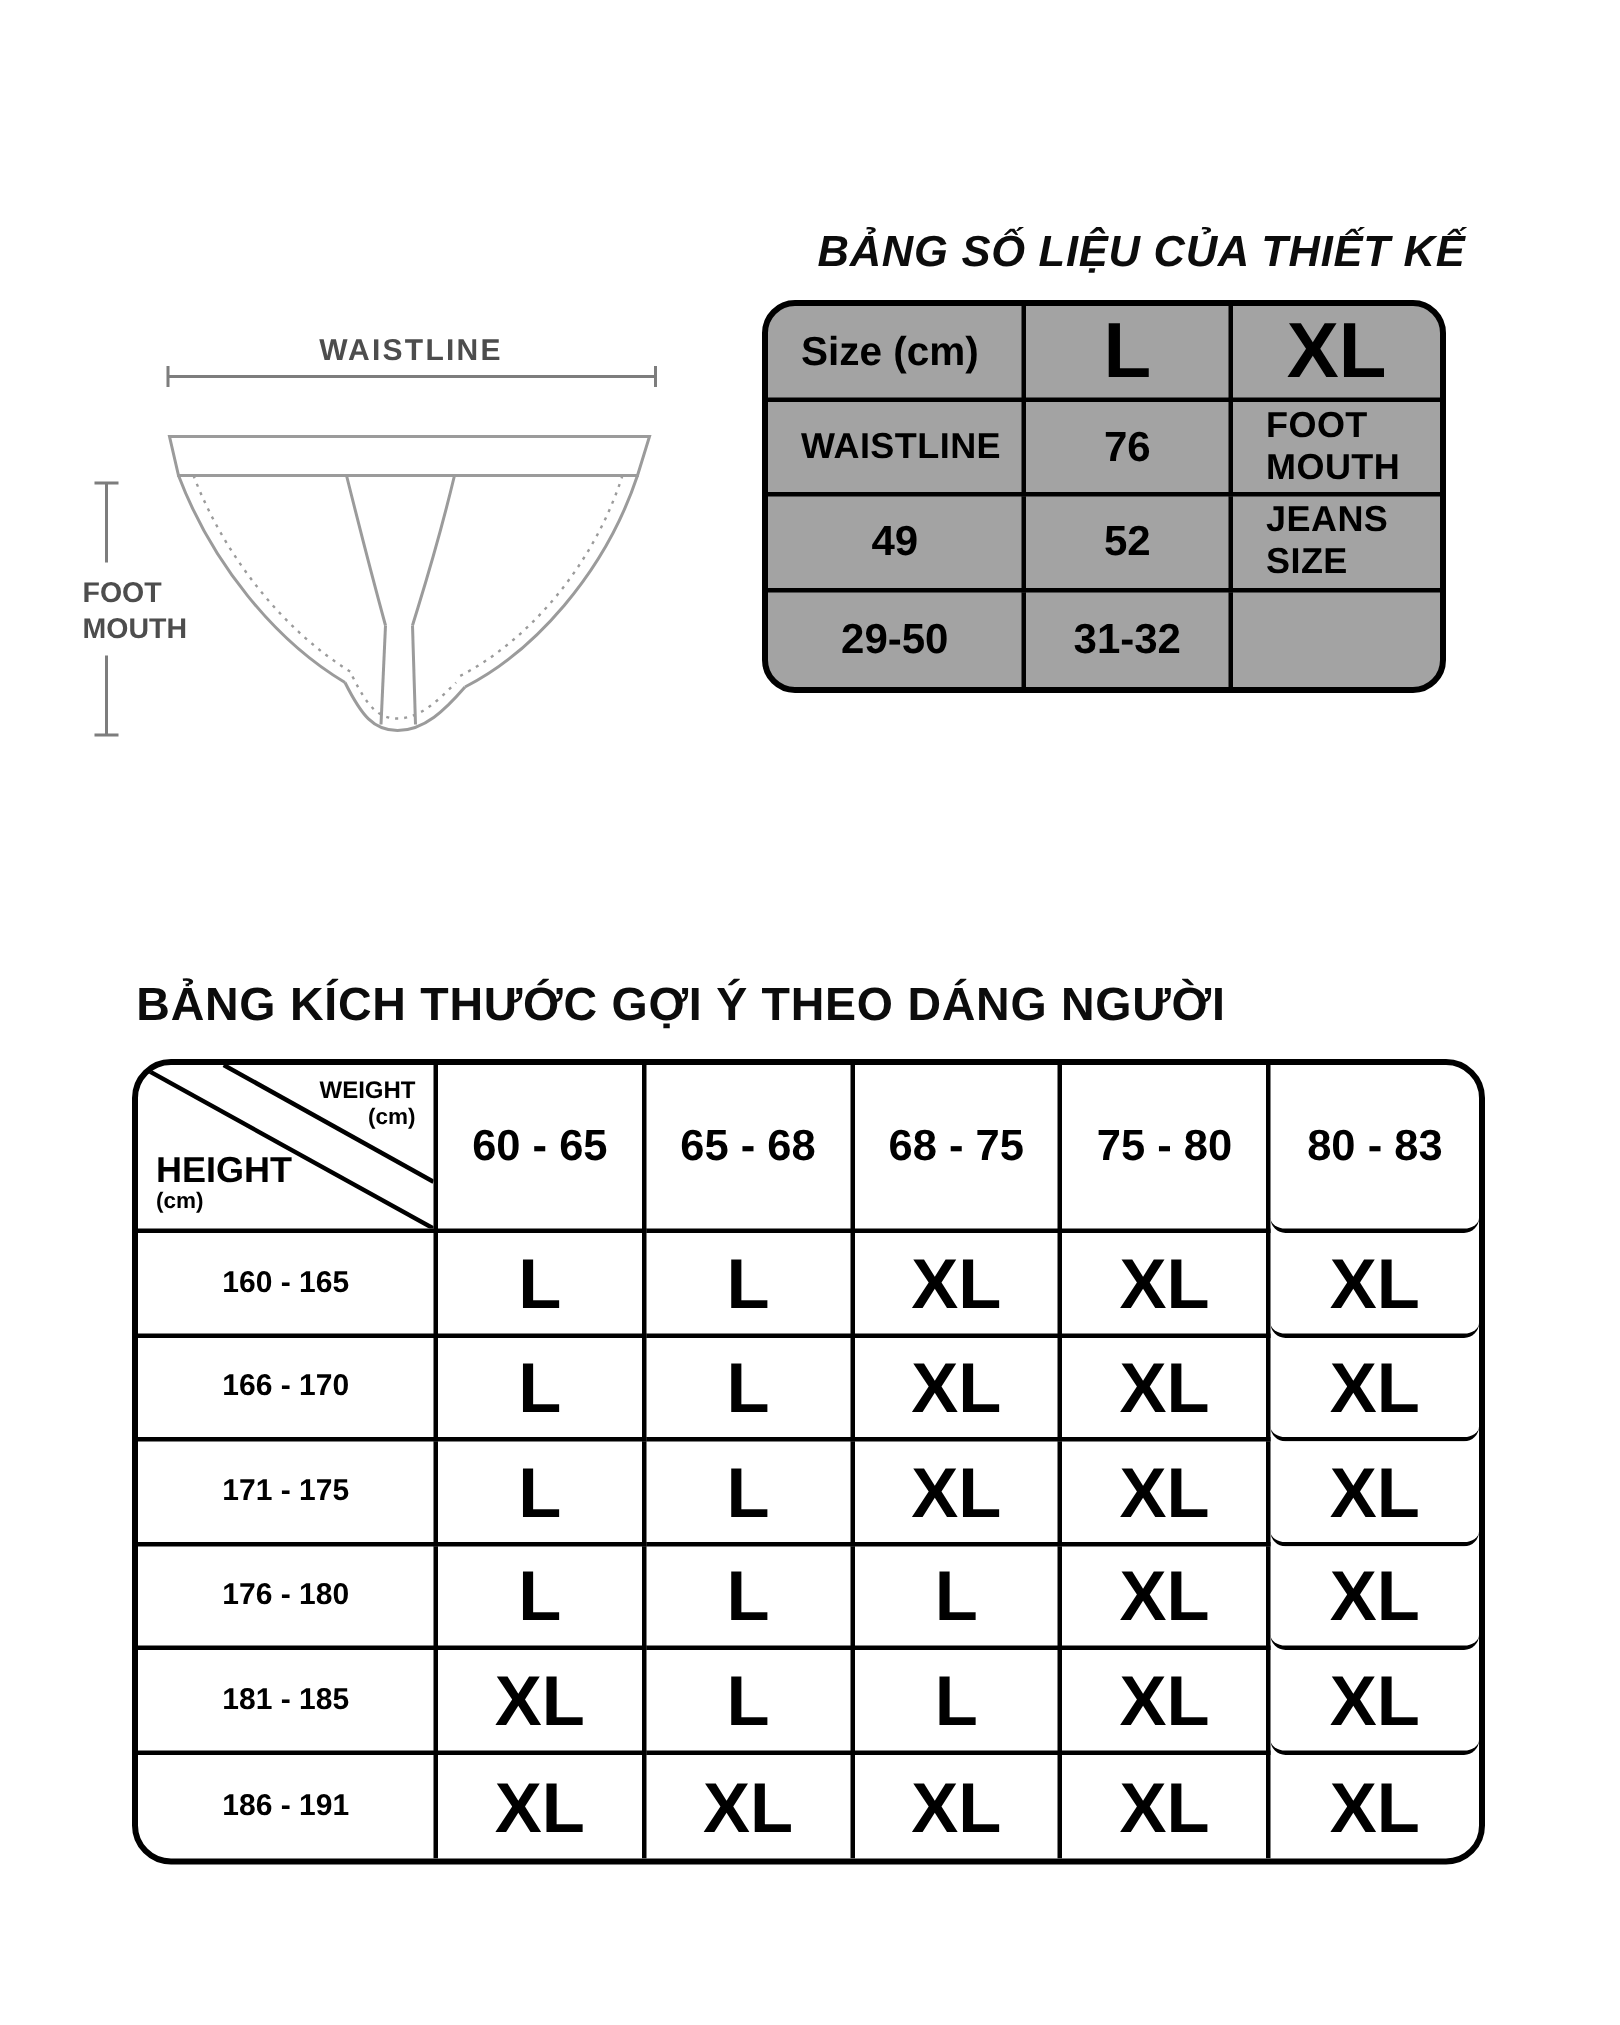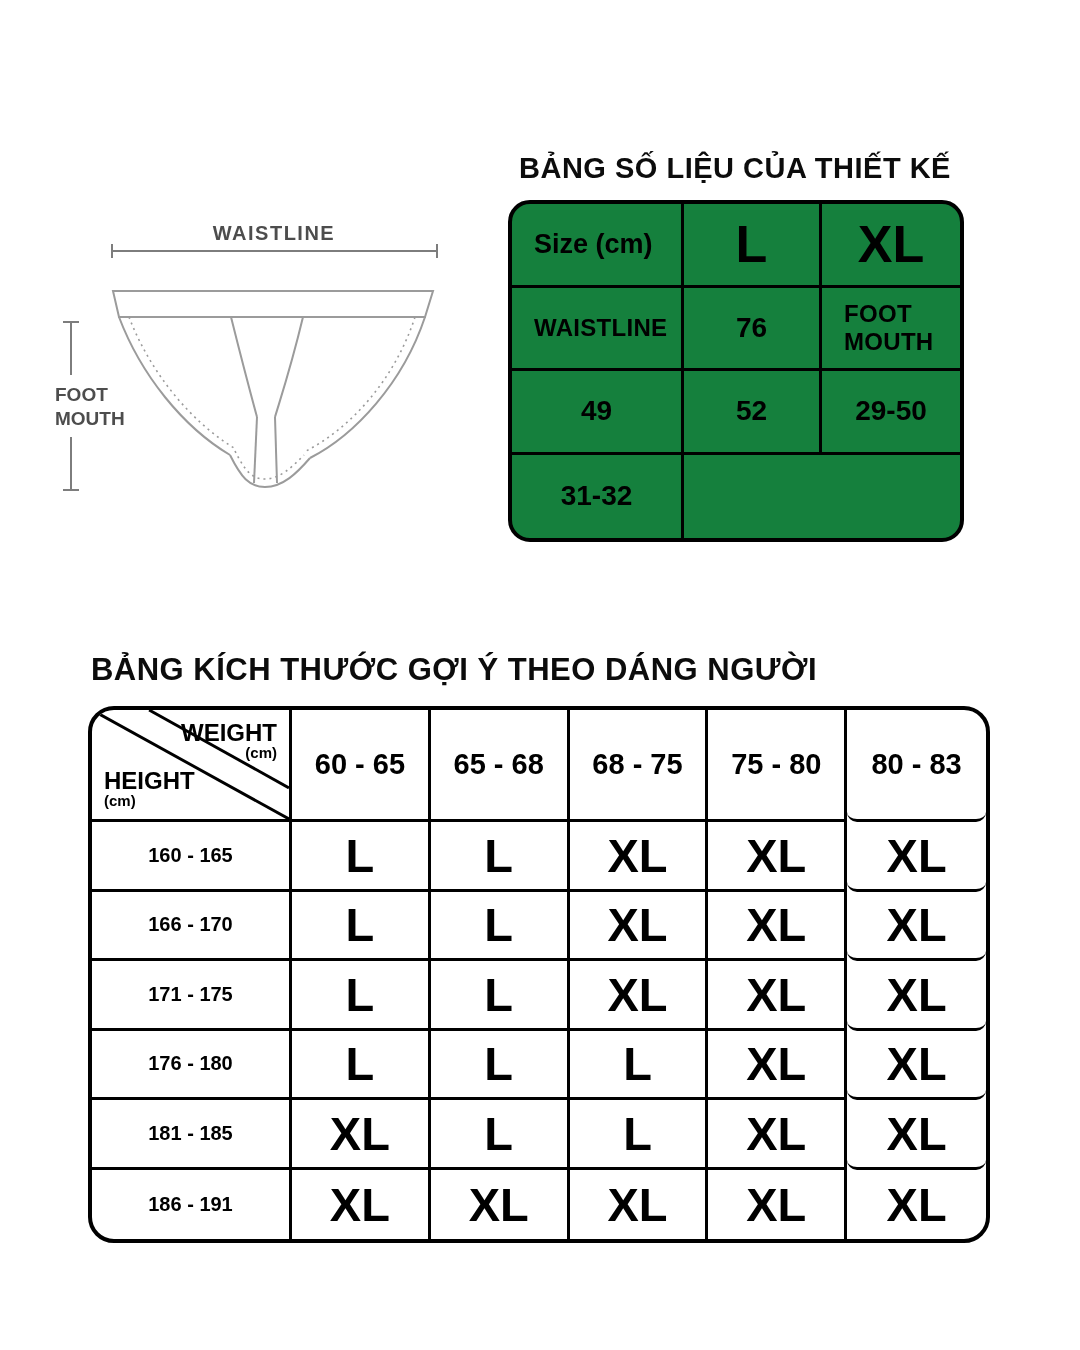--- a/index.html
+++ b/index.html
@@ -1,33 +1,33 @@
 <!DOCTYPE html>
 <html><head>
 <meta charset="utf-8">
 <style>
   * { margin:0; padding:0; box-sizing:border-box; }
   html,body { background:#ffffff; }
   body { font-family:"Liberation Sans", sans-serif; color:#000; }
   .page { position:relative; width:1080px; height:1350px; background:#fff; overflow:hidden; margin:0 auto; }
 
   .section-title { position:absolute; font-weight:bold; color:#0c0c0c; text-align:center; letter-spacing:.5px; }
-  #design-title  { left:492px; top:152px; width:486px; font-size:29px; }
+  #design-title  { left:518px; top:152px; width:486px; font-size:29px;font-style:italic; }
   #suggest-title { left:0px;  top:652px; width:908px; font-size:31px; }
 
   
   .diagram { position:absolute; left:45px; top:215px; width:415px; height:300px; }
   .diagram .dim    { stroke:#7d7d7d; stroke-width:2; fill:none; }
   .diagram .body   { stroke:#9b9b9b; stroke-width:2; fill:none; }
   .diagram .stitch { stroke:#9b9b9b; stroke-width:1.6; fill:none; stroke-dasharray:2 4; }
   .diagram text    { fill:#4d4d4d; font-weight:600; font-family:"Liberation Sans",sans-serif; }
 
   
-  .design-table { position:absolute; left:508px; top:200px; width:456px; height:342px;
-    border:4px solid #000; border-radius:22px; overflow:hidden; background:#15803d;
+  .design-table { position:absolute; left:508px; top:200px; width:456px; height:262px;
+    border:4px solid #000; border-radius:22px; overflow:hidden; background:#a3a3a3;
     display:grid; grid-template-columns:172px 1fr 1fr; grid-template-rows:repeat(4,1fr); }
   .dcell { border-right:3px solid #000; border-bottom:3px solid #000;
     display:flex; align-items:center; justify-content:center; font-weight:bold; }
   .design-table .dcell:nth-child(3n)   { border-right:none; }
   .design-table .dcell:nth-child(n+10) { border-bottom:none; }
   .dt-head  { justify-content:flex-start; padding-left:22px; font-size:27px; }
   .dt-label { justify-content:flex-start; padding-left:22px; font-size:24px; letter-spacing:.3px; }
   .dt-size  { font-size:52px; }
   .dt-val   { font-size:28px; }
 
@@ -40,21 +40,21 @@
   .size-table .scell:nth-child(6n)   { border-right:none;border-radius:10px; }
   .size-table .scell:nth-child(n+37) { border-bottom:none; }
   .st-weight { font-size:29px; }
   .sheight   { font-size:20px; }
   .ssize     { font-size:47px; }
 
   .corner { position:relative; }
   .corner .diag { position:absolute; inset:0; width:100%; height:100%; }
   .corner .diag line { stroke:#000; stroke-width:3; }
   .corner-weight { position:absolute; top:10px; right:12px; text-align:right; line-height:1.05; }
-  .corner-weight .main { display:block; font-size:24px; font-weight:bold;margin-left:22px; }
+  .corner-weight .main { display:block; font-size:16px; font-weight:bold;margin-left:22px; }
   .corner-weight .unit { display:block; font-size:15px; font-weight:bold; }
   .corner-height { position:absolute; left:12px; top:58px; text-align:left; line-height:1.05; }
   .corner-height .main { display:block; font-size:24px; font-weight:bold; }
   .corner-height .unit { display:block; font-size:15px; font-weight:bold; }
 </style>
 </head>
 <body>
 
 <div class="page">
 
@@ -97,20 +97,21 @@
     <div class="dcell dt-size">L</div>
     <div class="dcell dt-size">XL</div>
 
     <div class="dcell dt-label">WAISTLINE</div>
     <div class="dcell dt-val">76</div>
 
     <div class="dcell dt-label">FOOT MOUTH</div>
     <div class="dcell dt-val">49</div>
     <div class="dcell dt-val">52</div>
 
+    <div class="dcell dt-label">JEANS SIZE</div>
     <div class="dcell dt-val">29-50</div>
     <div class="dcell dt-val">31-32</div>
   </div>
 
   <h2 class="section-title" id="suggest-title">BẢNG KÍCH THƯỚC GỢI Ý THEO DÁNG NGƯỜI</h2>
 
   <div class="size-table">
 
     <div class="scell corner">
       <svg class="diag" viewBox="0 0 200 112" preserveAspectRatio="none">

